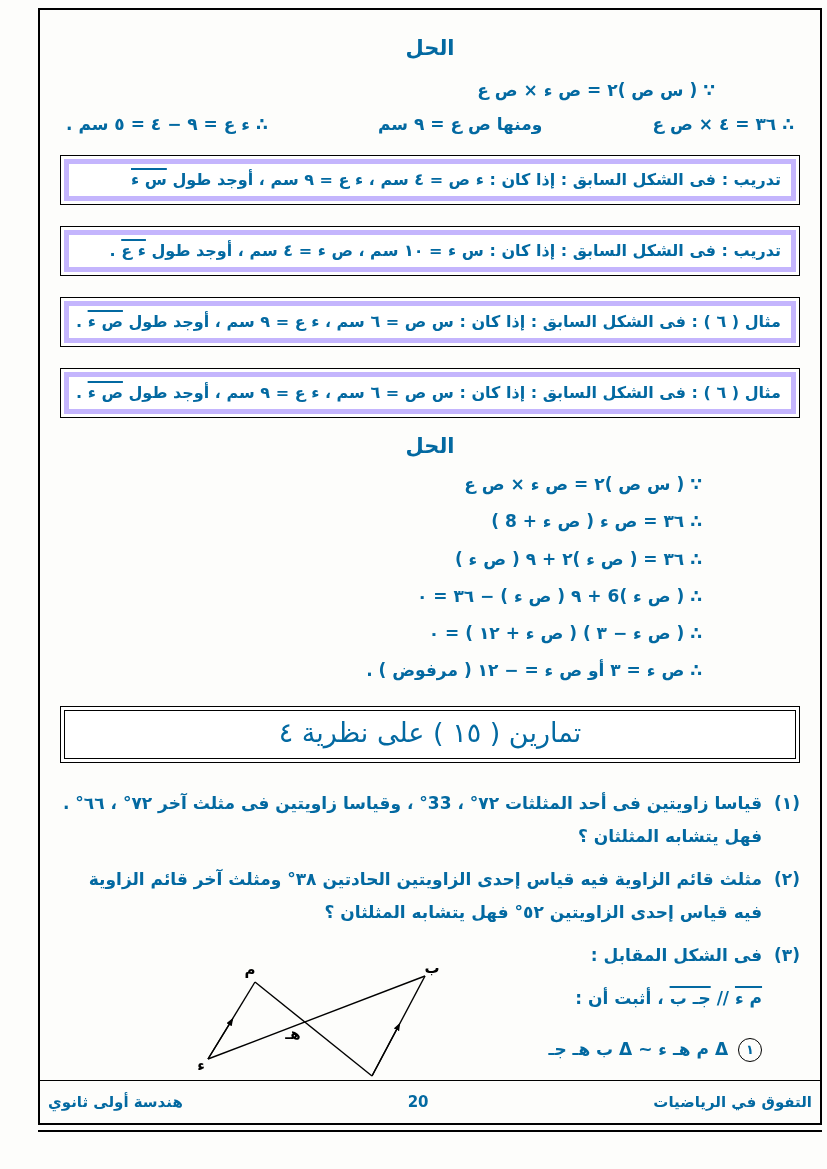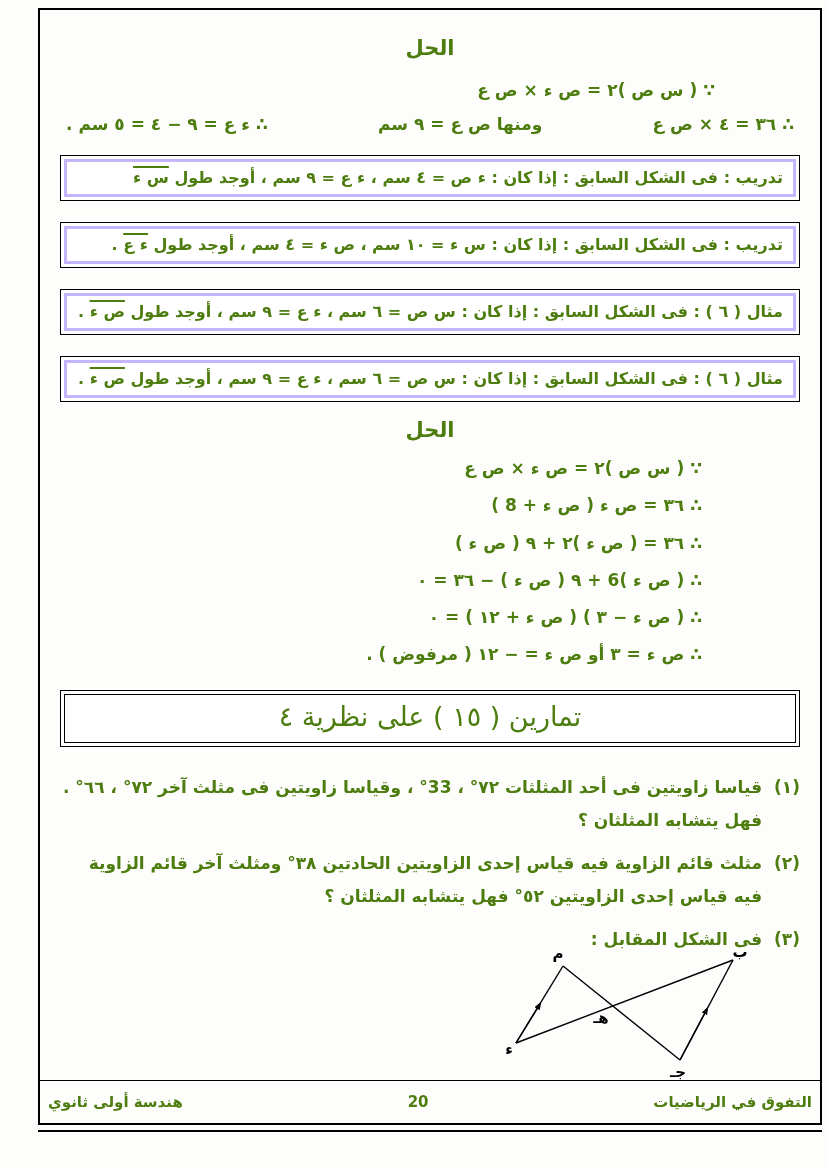--- a/index.html
+++ b/index.html
@@ -1,30 +1,30 @@
 <!DOCTYPE html>
 <html lang="ar" dir="rtl"><head>
 <meta charset="utf-8">
 <style>
   html,body{margin:0;padding:0;background:#ffffff;}
   .page{
     position:relative;width:827px;height:1169px;background:#fdfdfb;
-    font-family:"DejaVu Sans",sans-serif;direction:rtl;color:#4d7c0f;overflow:hidden;margin-left:20px;
+    font-family:"DejaVu Sans",sans-serif;direction:rtl;color:#0369a1;overflow:hidden;margin-left:20px;
   }
   .frame{position:absolute;top:8px;left:38px;right:5px;bottom:44px;border:2px solid #000;}
   .frame::after{content:"";position:absolute;left:-2px;right:-2px;bottom:-9px;border-top:2px solid #000;}
   .content{position:absolute;top:0;left:0;right:0;bottom:42px;padding:0 20px;overflow:hidden;}
   .hl{text-align:center;font-weight:bold;font-size:21px;}
   .t1{padding-top:26px;}
   .t2{margin-top:16px;}
   .mline{font-size:17px;font-weight:bold;}
   .mline.r{margin-top:20px;margin-left:0;margin-right:85px;text-align:right;}
   .spread{margin-top:14px;display:flex;justify-content:space-between;padding:0 6px;}
   .dbox{border:1.5px solid #000;padding:3px;margin-top:21px;background:#fff;}
-  .dbox-in{border:3px solid #c4b5fd;padding:6px 10px 7px;font-size:16px;font-weight:bold;text-align:right;white-space:nowrap;overflow:hidden;}
+  .dbox-in{border:5px solid #c4b5fd;padding:6px 10px 7px;font-size:16px;font-weight:bold;text-align:right;white-space:nowrap;overflow:hidden;}
   .seg{text-decoration:overline;text-decoration-thickness:1.5px;}
   .sol2{margin:10px 98px 0 0;text-align:right;}
   .sline{margin-top:16px;font-size:17px;font-weight:bold;line-height:1.25;}
   .exbox{border:1.5px solid #000;padding:3px;margin-top:24px;background:#fff;}
   .exbox-in{border:1px solid #000;text-align:center;font-size:27px;font-weight:normal;padding:6px 0 10px;}
   .ex-item{display:flex;gap:12px;margin-top:10px;font-size:17px;font-weight:bold;line-height:1.95;}
   .ex-item.first{margin-top:24px;}
   .ex-num{flex:none;white-space:nowrap;}
   .ex-text{flex:1;text-align:right;}
   .item3-wrap{flex:1;}
@@ -106,20 +106,36 @@
       <div class="ex-item">
         <span class="ex-num">(٢)</span>
         <span class="ex-text">مثلث قائم الزاوية فيه قياس إحدى الزاويتين الحادتين ٣٨°  ومثلث آخر قائم الزاوية فيه قياس إحدى الزاويتين ٥٢°  فهل يتشابه المثلثان ؟</span>
       </div>
 
       <div class="ex-item">
         <span class="ex-num">(٣)</span>
         <div class="item3-wrap">
           <div class="ex-text">فى الشكل المقابل :</div>
           <div class="item3-row">
+            <div class="item3-text">
+              <div class="given">
+                <span class="seg">م ء</span>
+                <span>//</span>
+                <span class="seg">جـ ب</span>
+                <span>  ، أثبت أن :</span>
+              </div>
+              <div class="sub">
+                <span class="circ">١</span>
+                <span>Δ م هـ ء  ~  Δ ب هـ جـ</span>
+              </div>
+              <div class="sub">
+                <span class="circ">٢</span>
+                <span>م هـ . هـ جـ = ء هـ . هـ ب</span>
+              </div>
+            </div>
             <div class="fig">
               <svg viewBox="0 0 250 140" width="250" height="140" aria-hidden="true">
                 <defs>
                   <marker id="arr" markerWidth="9" markerHeight="9" refX="5.5" refY="3" orient="auto" markerUnits="userSpaceOnUse">
                     <path d="M0,0 L8,3 L0,6 Z"></path>
                   </marker>
                 </defs>
                 <line x1="57" y1="20" x2="10" y2="97"></line>
                 <line x1="227" y1="14" x2="174" y2="114"></line>
                 <line x1="57" y1="20" x2="174" y2="114"></line>

